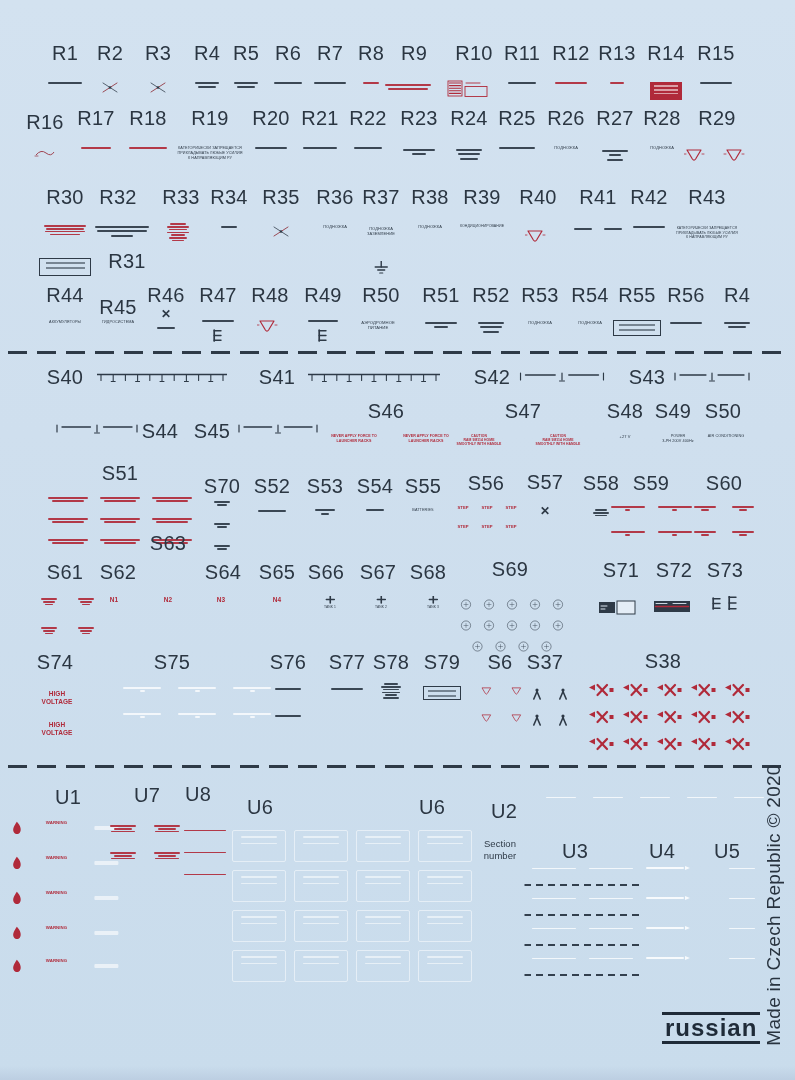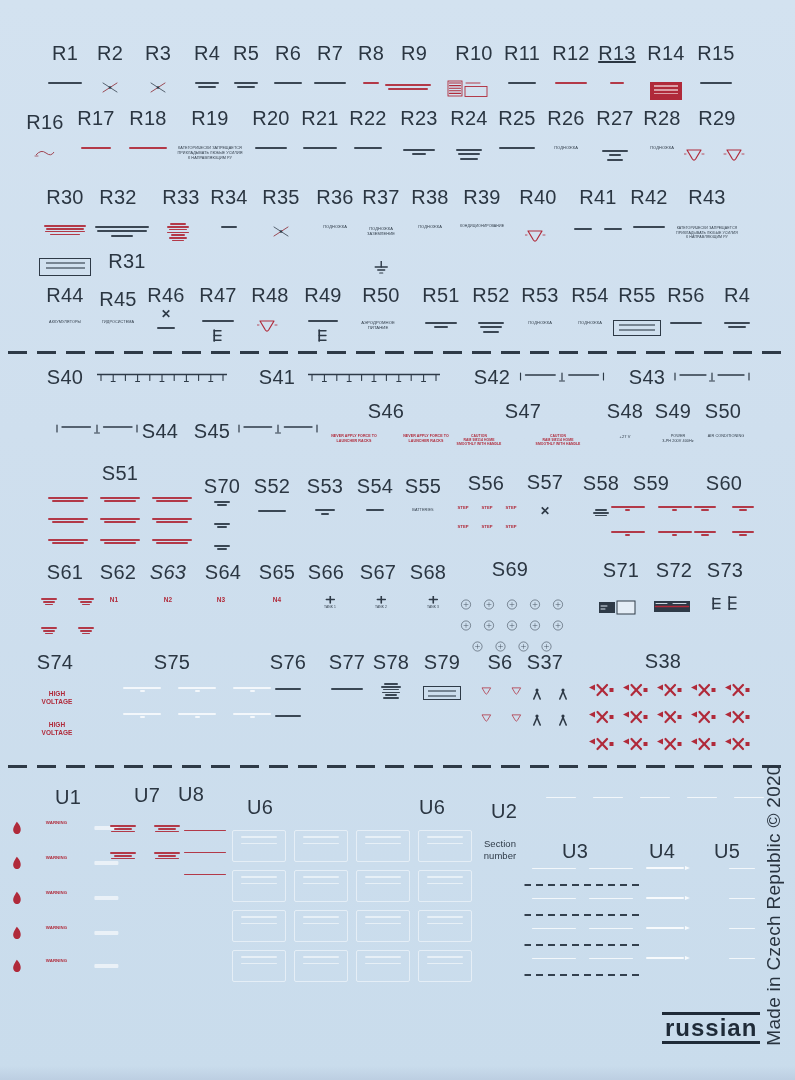--- a/index.html
+++ b/index.html
@@ -122,21 +122,21 @@
         <div class="st-bars">
           <div class="bar b-ink" style="width: 28px;"></div>
         </div>
       </div>
       <div class="lbl" style="left: 571px; top: 42px;">R12</div>
       <div class="st" style="left: 571px; top: 80px;">
         <div class="st-bars">
           <div class="bar b-red" style="width: 32px;"></div>
         </div>
       </div>
-      <div class="lbl" style="left: 617px; top: 42px; text-decoration: underline;">R13</div>
+      <div class="lbl" style="left: 617px; top: 42px;">R13</div>
       <div class="st" style="left: 617px; top: 80px;">
         <div class="st-bars">
           <div class="bar b-red" style="width: 14px;"></div>
         </div>
       </div>
       <div class="lbl" style="left: 666px; top: 42px;">R14</div>
       <div class="st" style="left: 666px; top: 82px;">
         <div style="width: 30px; height: 16px; border: 1px solid rgb(176, 42, 58); background: rgb(176, 42, 58);">
           <div style="height: 1.4px; background: rgba(255, 255, 255, 0.55); margin: 2.4px auto; width: 80%;"></div>
           <div style="height: 1.4px; background: rgba(255, 255, 255, 0.55); margin: 2.4px auto; width: 80%;"></div>
@@ -365,21 +365,21 @@
           <div style="height: 1.5px; background: rgb(46, 58, 71); opacity: 0.55; margin: 3.4px auto; width: 78%;"></div>
         </div>
       </div>
       <div class="lbl" style="left: 127px; top: 250px;">R31</div>
       <div class="lbl" style="left: 65px; top: 284px;">R44</div>
       <div class="st" style="left: 65px; top: 320px;">
         <div class="st-text t-ink" style="font-size: 11.4px;">
           <div class="tl" style="display: block;">АККУМУЛЯТОРЫ</div>
         </div>
       </div>
-      <div class="lbl" style="left: 118px; top: 288px;">R45</div>
+      <div class="lbl" style="left: 118px; top: 296px;">R45</div>
       <div class="st" style="left: 118px; top: 320px;">
         <div class="st-text t-ink" style="font-size: 11.4px;">
           <div class="tl" style="display: block;">ГИДРОСИСТЕМА</div>
         </div>
       </div>
       <div class="lbl" style="left: 166px; top: 284px;">R46</div>
       <div class="st" style="left: 166px; top: 308px;">
         <div class="vstack" style="gap: 5px;">
           <div class="x-glyph">✕</div>
           <div class="st-bars">
@@ -864,21 +864,21 @@
             </div>
           </div>
         </div>
       </div>
       <div class="lbl" style="left: 118px; top: 561px;">S62</div>
       <div class="st" style="left: 114px; top: 596px;">
         <div class="st-text t-red" style="font-size: 19.5px; font-weight: 700;">
           <div class="tl" style="display: block;">N1</div>
         </div>
       </div>
-      <div class="lbl" style="left: 168px; top: 561px; font-style: italic;">S63</div>
+      <div class="lbl" style="left: 168px; top: 532px;">S63</div>
       <div class="st" style="left: 168px; top: 596px;">
         <div class="st-text t-red" style="font-size: 19.5px; font-weight: 700;">
           <div class="tl" style="display: block;">N2</div>
         </div>
       </div>
       <div class="lbl" style="left: 223px; top: 561px;">S64</div>
       <div class="st" style="left: 221px; top: 596px;">
         <div class="st-text t-red" style="font-size: 19.5px; font-weight: 700;">
           <div class="tl" style="display: block;">N3</div>
         </div>
@@ -1361,21 +1361,21 @@
           </div>
           <div class="gc" style="left: 22px; top: 27px;">
             <div class="st-bars">
               <div class="bar b-red tight" style="width: 26px;"></div>
               <div class="bar b-red tight" style="width: 18px;"></div>
               <div class="bar b-red tight" style="width: 24px;"></div>
             </div>
           </div>
         </div>
       </div>
-      <div class="lbl" style="left: 191px; top: 783px;">U8</div>
+      <div class="lbl" style="left: 198px; top: 783px;">U8</div>
       <div class="st" style="left: 205px; top: 828px;">
         <div style="position: relative; width: 0px; height: 0px;">
           <div class="gc" style="left: 0px; top: 0px;">
             <div class="st-bars">
               <div class="bar b-red thin" style="width: 42px;"></div>
             </div>
           </div>
           <div class="gc" style="left: 0px; top: 22px;">
             <div class="st-bars">
               <div class="bar b-red thin" style="width: 42px;"></div>

